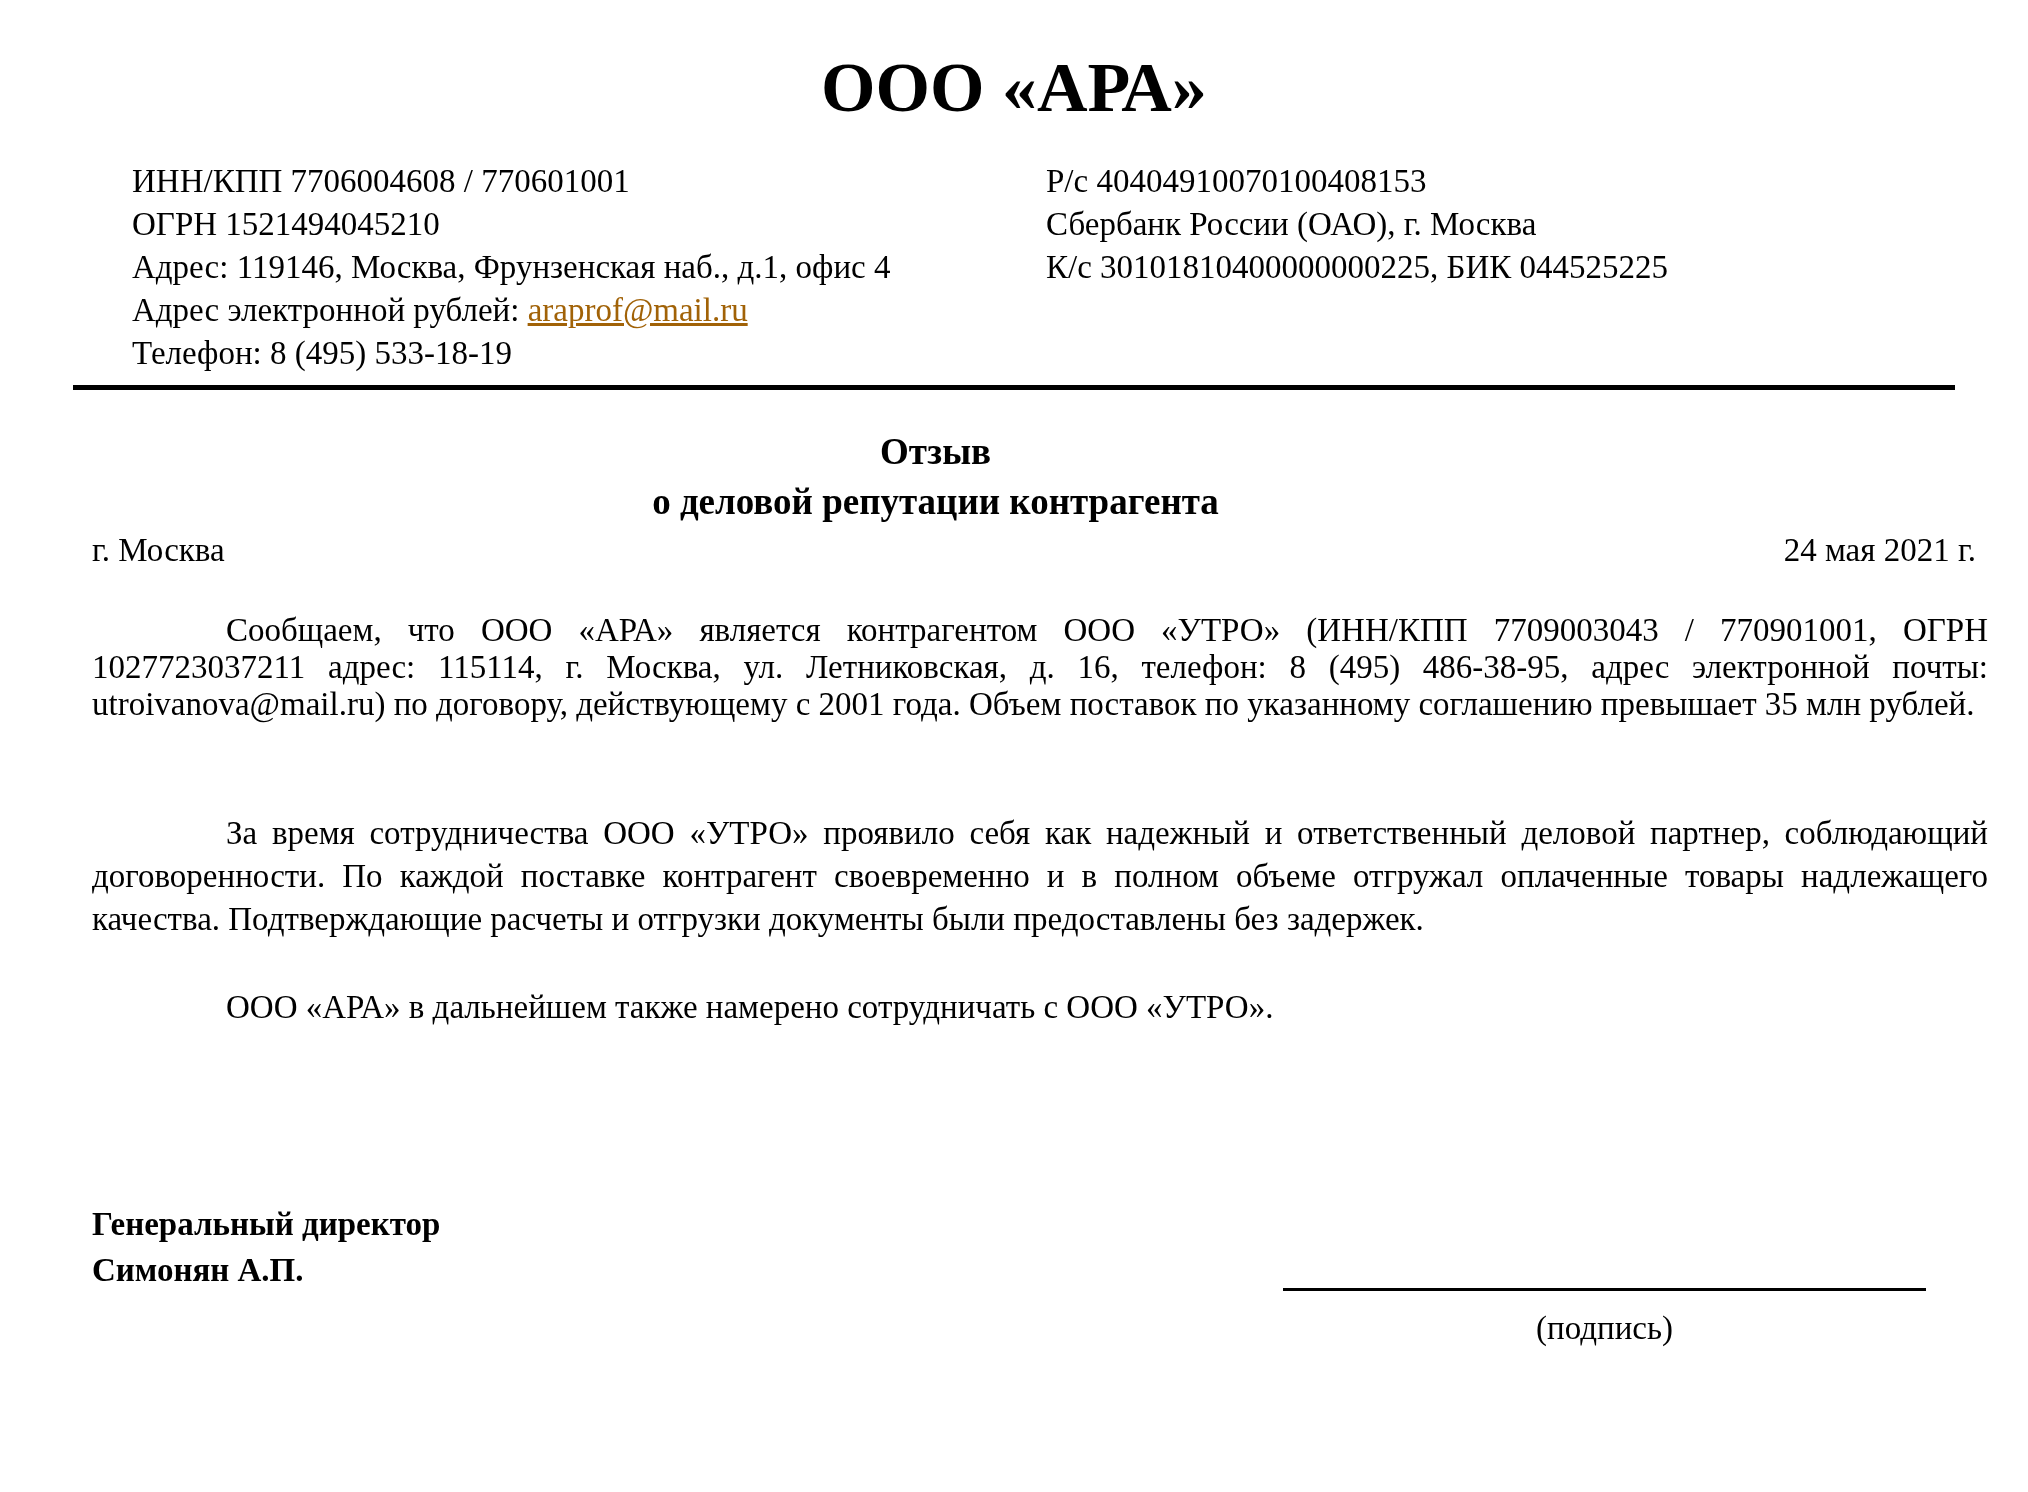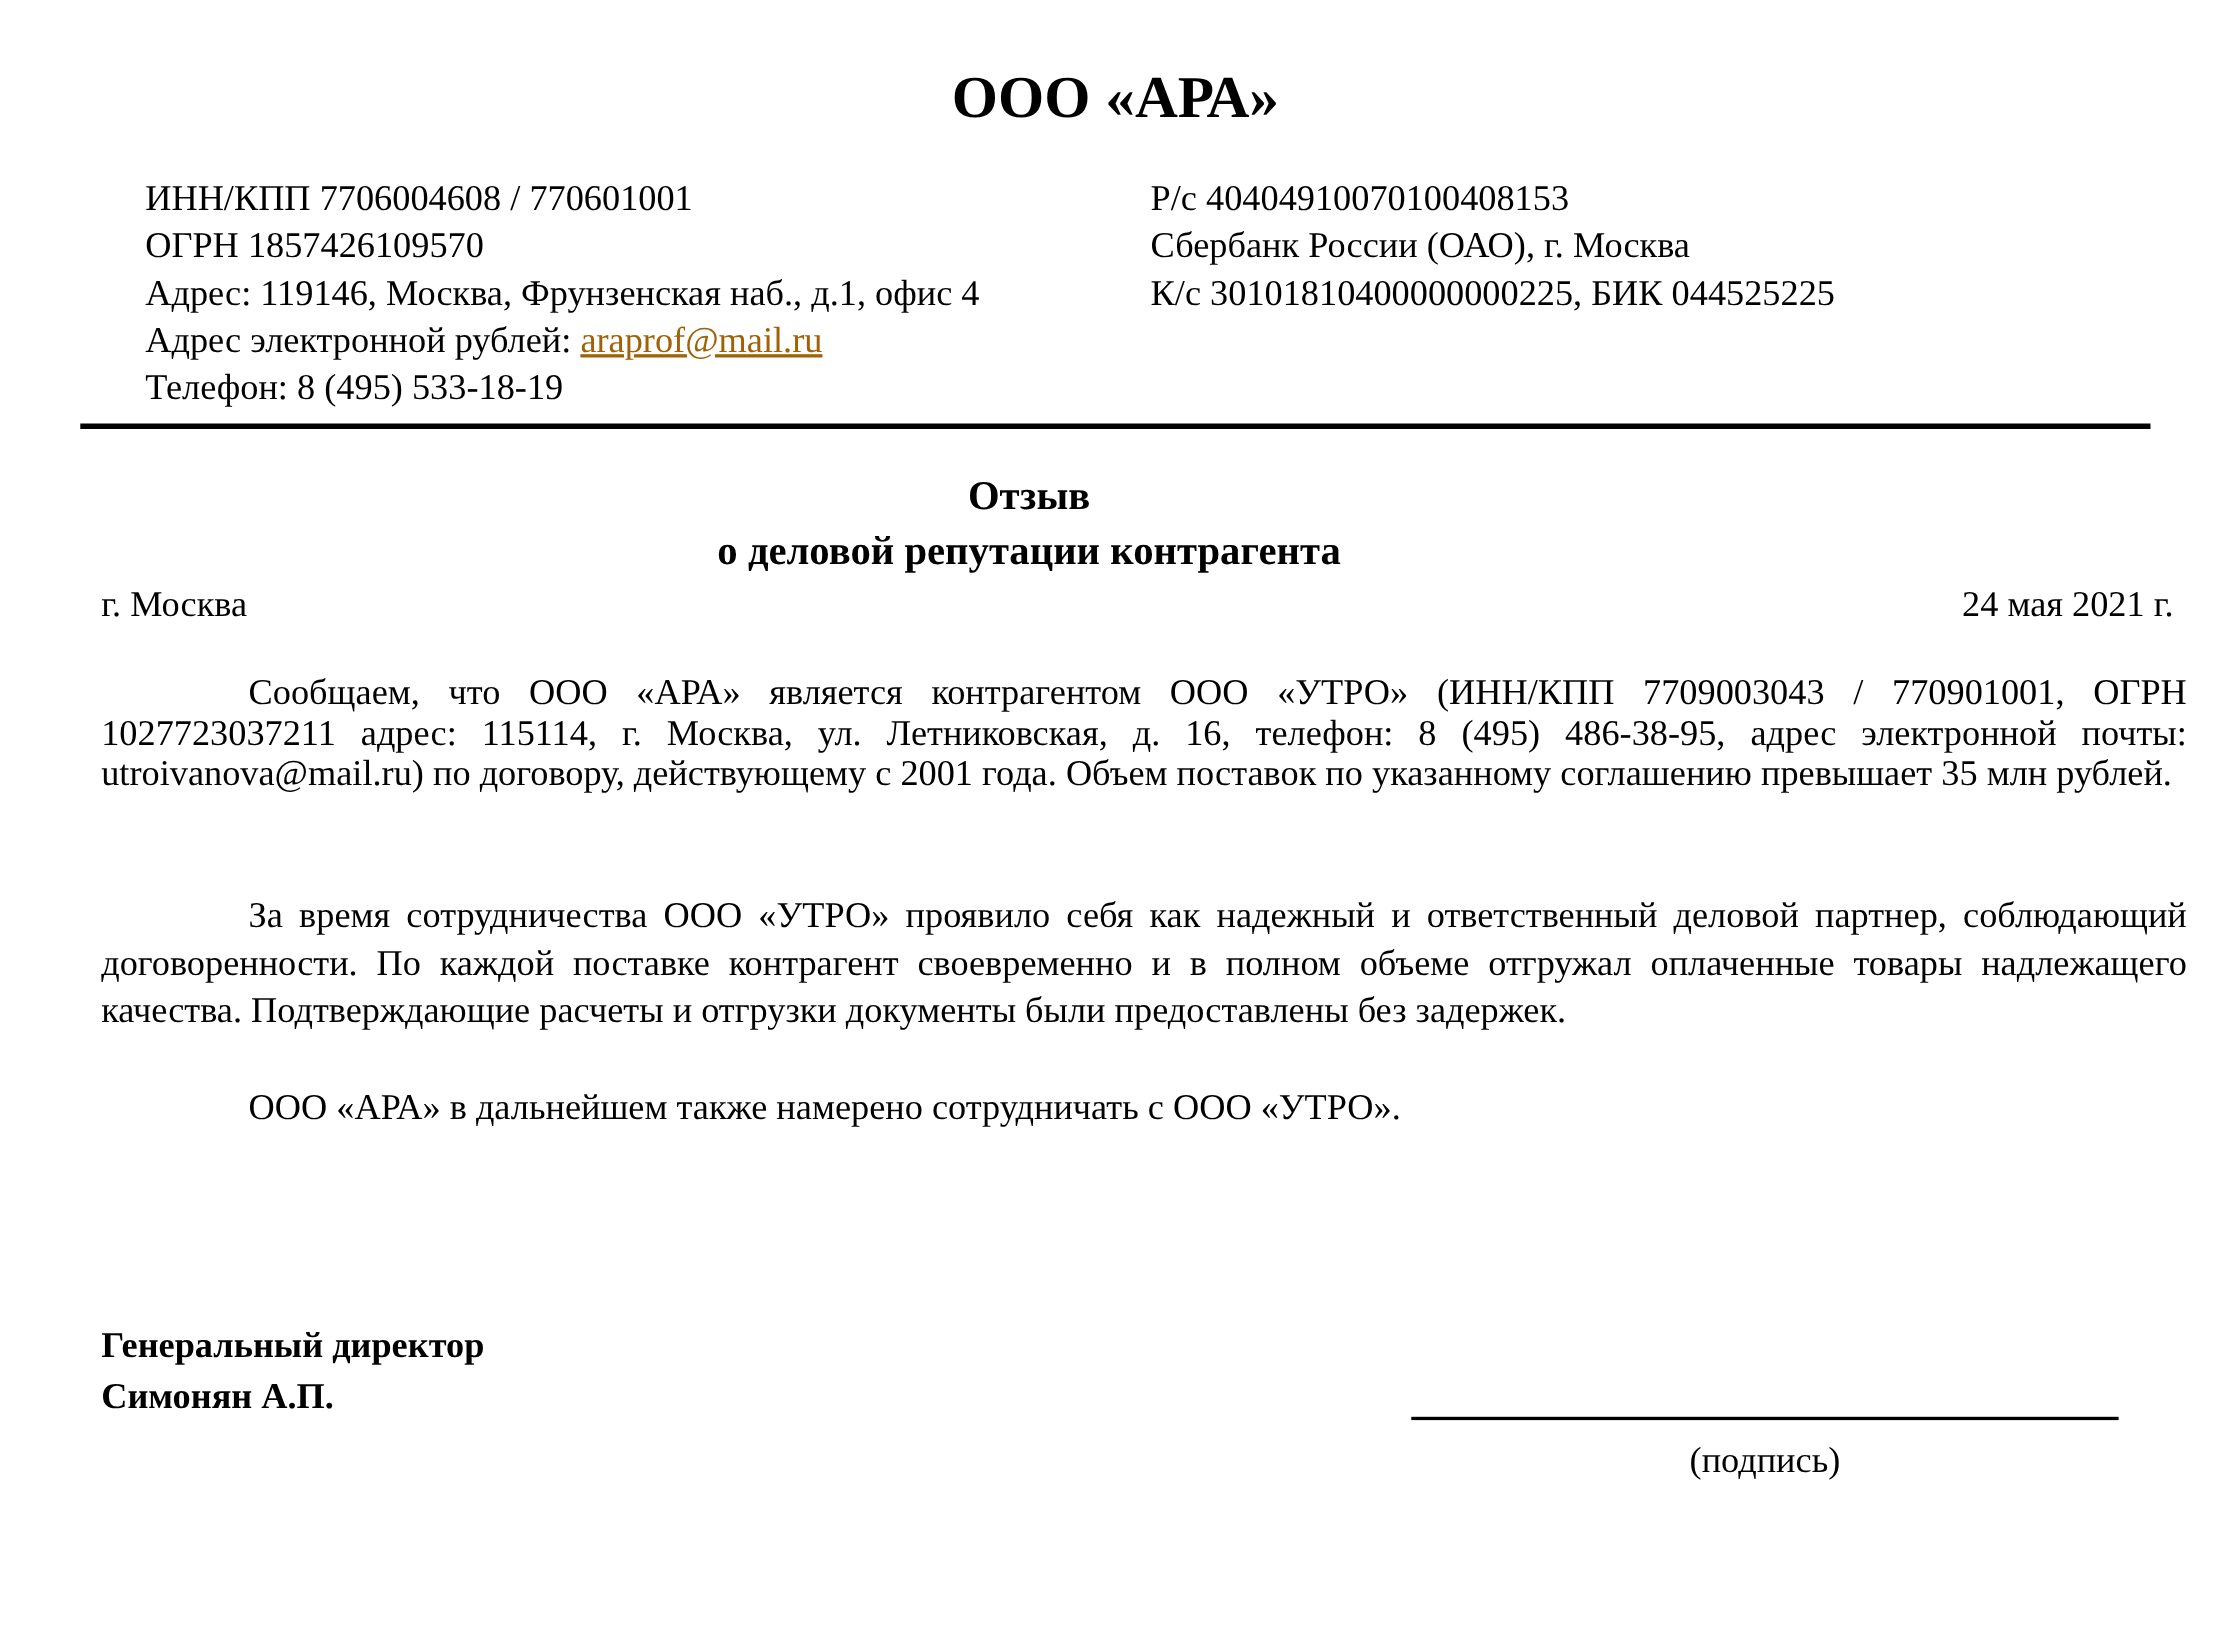--- a/index.html
+++ b/index.html
@@ -1,21 +1,21 @@
 <!DOCTYPE html>
 <html><head>
 <meta charset="utf-8">
 <style>
   html, body { margin: 0; padding: 0; background: #ffffff; }
   body {
     width: 2028px; height: 1492px; position: relative; overflow: hidden;
     font-family: "Liberation Serif", "DejaVu Serif", serif; color: #000;
   }
   .abs { position: absolute; white-space: nowrap; }
-  .company-title { top: 48px; left: 0; width: 2028px; text-align: center; font-weight: bold; font-size: 54px; line-height: 80px; }
+  .company-title { top: 48px; left: 0; width: 2028px; text-align: center; font-weight: bold; font-size: 70px; line-height: 80px; }
   .req { font-size: 33px; line-height: 43px; }
   .req-left { top: 160px; left: 120px; margin-left: 12px; }
   .req-right { top: 160px; left: 1046px; }
   .email-link { color: #a16207; text-decoration: underline; }
   .rule { top: 385px; left: 73px; width: 1882px; height: 5px; background: #000; }
   .doc-title { left: 0; width: 1871px; text-align: center; font-weight: bold; font-size: 37px; }
   .t1 { top: 430px; } .t2 { top: 480px; }
   .city { top: 532px; left: 92px; font-size: 33px; text-align: right; }
   .date { top: 532px; right: 52px; font-size: 33px; }
   .body-text { position: absolute; left: 92px; width: 1896px; font-size: 33px; line-height: 48px; text-align: justify; white-space: normal; }
@@ -28,21 +28,21 @@
   .sig-line { top: 1288px; left: 1283px; width: 643px; height: 3px; background: #000; }
   .sig-caption { top: 1294px; left: 1283px; width: 643px; text-align: center; font-size: 33px; margin-top: 16px; }
 </style>
 </head>
 <body>
 
 <div class="abs company-title">ООО «АРА»</div>
 
 <div class="abs req req-left">
   <div>ИНН/КПП 7706004608  / 770601001</div>
-  <div>ОГРН 1857426109570</div>
+  <div>ОГРН 1521494045210</div>
   <div>Адрес: 119146,  Москва, Фрунзенская наб., д.1, офис 4</div>
   <div><span>Адрес электронной рублей: </span><a class="email-link">araprof@mail.ru</a></div>
   <div>Телефон: 8 (495)  533-18-19</div>
 </div>
 
 <div class="abs req req-right">
   <div>Р/с 40404910070100408153</div>
   <div>Сбербанк России (ОАО), г. Москва</div>
   <div>К/с 30101810400000000225,  БИК 044525225</div>
 </div>

